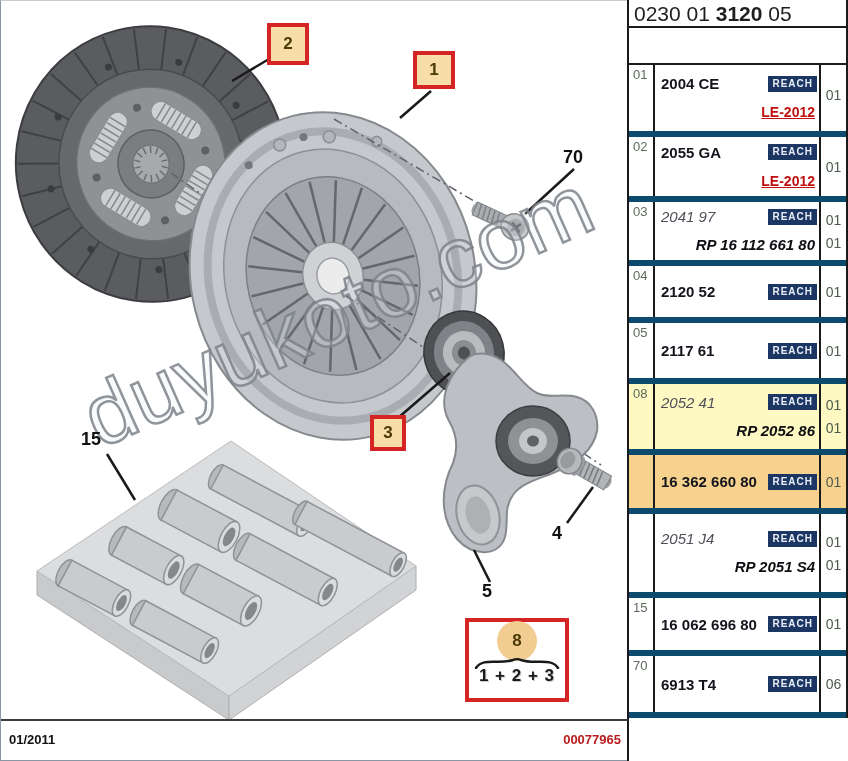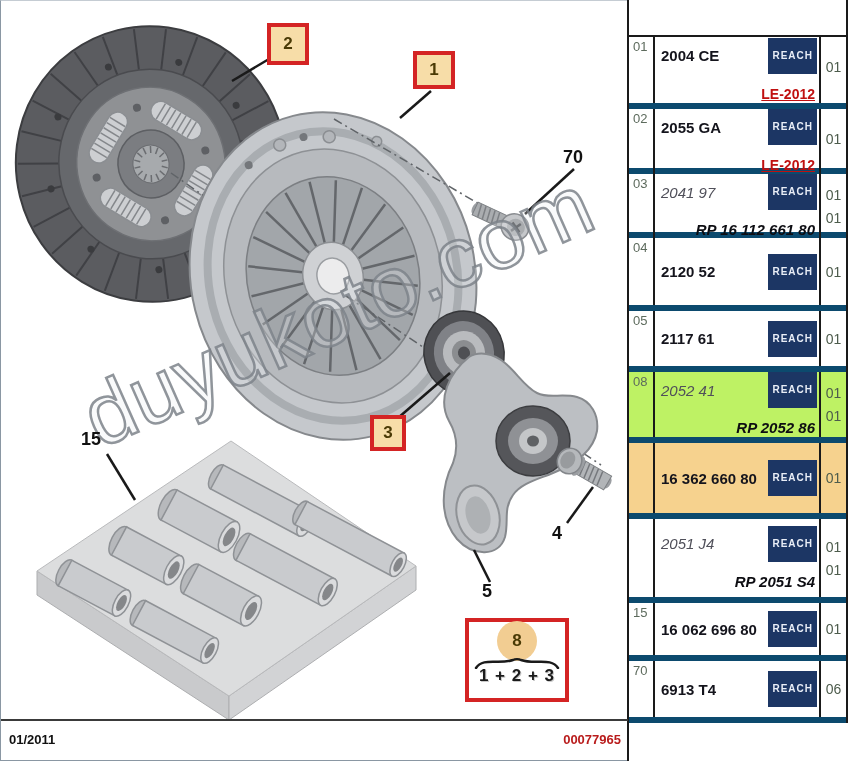--- a/index.html
+++ b/index.html
@@ -50,30 +50,30 @@
     border-left: 2px solid #1a1a1a; background: #fff;
   }
   .tbl-grid { border-right: 2px solid #1a1a1a; }
   .thead {
     height: 28px; border-bottom: 2px solid #1a1a1a; padding: 2px 0 0 5px;
     font-size: 21px; color: #1e1e1e; white-space: nowrap; overflow: hidden;
   }
   .thead b { font-weight: bold; }
   .tspacer { height: 37px; border-bottom: 2px solid #1a1a1a; }
   .trow { display: grid; grid-template-columns: 26px 1fr 27px; border-bottom: 6px solid #0c4a6e; cursor: pointer; }
-  .trow.bg-blue { background: #bef264; }
+  .trow.bg-blue { background: #fef9c3; }
   .trow.bg-orange { background: #f6d28e; }
   .tref { border-right: 2px solid #1a1a1a; font-size: 13px; color: #5d6b5d; padding: 2px 0 0 4px; }
   .tmain { display: flex; flex-direction: column; justify-content: center; gap: 11px; padding: 0 2px 0 6px; min-width: 0; }
   .line1 { display: flex; justify-content: space-between; align-items: center; }
   .tcode { font-weight: bold; font-size: 15px; color: #14141c; white-space: nowrap; }
   .tcode.italic { font-weight: normal; font-style: italic; color: #50505a; }
   .reach {
     background: #1c3664; color: #e8edf6; font-weight: bold; font-size: 10px;
-    padding: 12px 4px; letter-spacing: 1px; line-height: 1.2; flex: none; cursor: pointer;
+    padding: 2px 4px; letter-spacing: 1px; line-height: 1.2; flex: none; cursor: pointer;
   }
   .line2 { text-align: right; padding-right: 2px; }
   .rp { font-weight: bold; font-style: italic; font-size: 15px; color: #0d0d12; white-space: nowrap; }
   .le { font-weight: bold; font-size: 14px; color: #c01010; text-decoration: underline; cursor: pointer; }
   .tqty { border-left: 2px solid #1a1a1a; display: flex; flex-direction: column; align-items: center;
     justify-content: center; font-size: 14px; color: #4d5c4c; }
   .tqty.q-top { justify-content: flex-start; padding-top: 22px; }
   .tqty.q-two { gap: 7px; }
 </style>
 </head>
@@ -394,20 +394,21 @@
     <div class="legend-formula">1 + 2 + 3</div>
   </div>
 
   <div class="footer-rule"></div>
   <div class="footer-date">01/2011</div>
   <div class="footer-number">00077965</div>
 </div>
 
 <div class="tbl">
   <div class="tbl-grid">
+    <div class="thead"><span>0230 01</span> <b>3120</b> <span>05</span></div>
     <div class="tspacer"></div>
 
     <div class="trow" style="height:72px">
       <div class="tref">01</div>
       <div class="tmain">
         <div class="line1">
           <span class="tcode">2004 CE</span>
           <span class="reach">REACH</span>
         </div>
         <div class="line2"><span class="le">LE-2012</span></div>
@@ -439,21 +440,21 @@
           <span class="reach">REACH</span>
         </div>
         <div class="line2"><span class="rp">RP 16 112 661 80</span></div>
       </div>
       <div class="tqty q-two">
         <span>01</span>
         <span>01</span>
       </div>
     </div>
 
-    <div class="trow" style="height:73px">
+    <div class="trow" style="height:57px">
       <div class="tref">04</div>
       <div class="tmain">
         <div class="line1">
           <span class="tcode">2120 52</span>
           <span class="reach">REACH</span>
         </div>
       </div>
       <div class="tqty">
           <span>01</span>
         </div>
@@ -480,21 +481,21 @@
           <span class="reach">REACH</span>
         </div>
         <div class="line2"><span class="rp">RP 2052 86</span></div>
       </div>
       <div class="tqty q-two">
         <span>01</span>
         <span>01</span>
       </div>
     </div>
 
-    <div class="trow bg-orange" style="height:76px">
+    <div class="trow bg-orange" style="height:59px">
       <div class="tref"></div>
       <div class="tmain">
         <div class="line1">
           <span class="tcode">16 362 660 80</span>
           <span class="reach">REACH</span>
         </div>
       </div>
       <div class="tqty">
           <span>01</span>
         </div>

